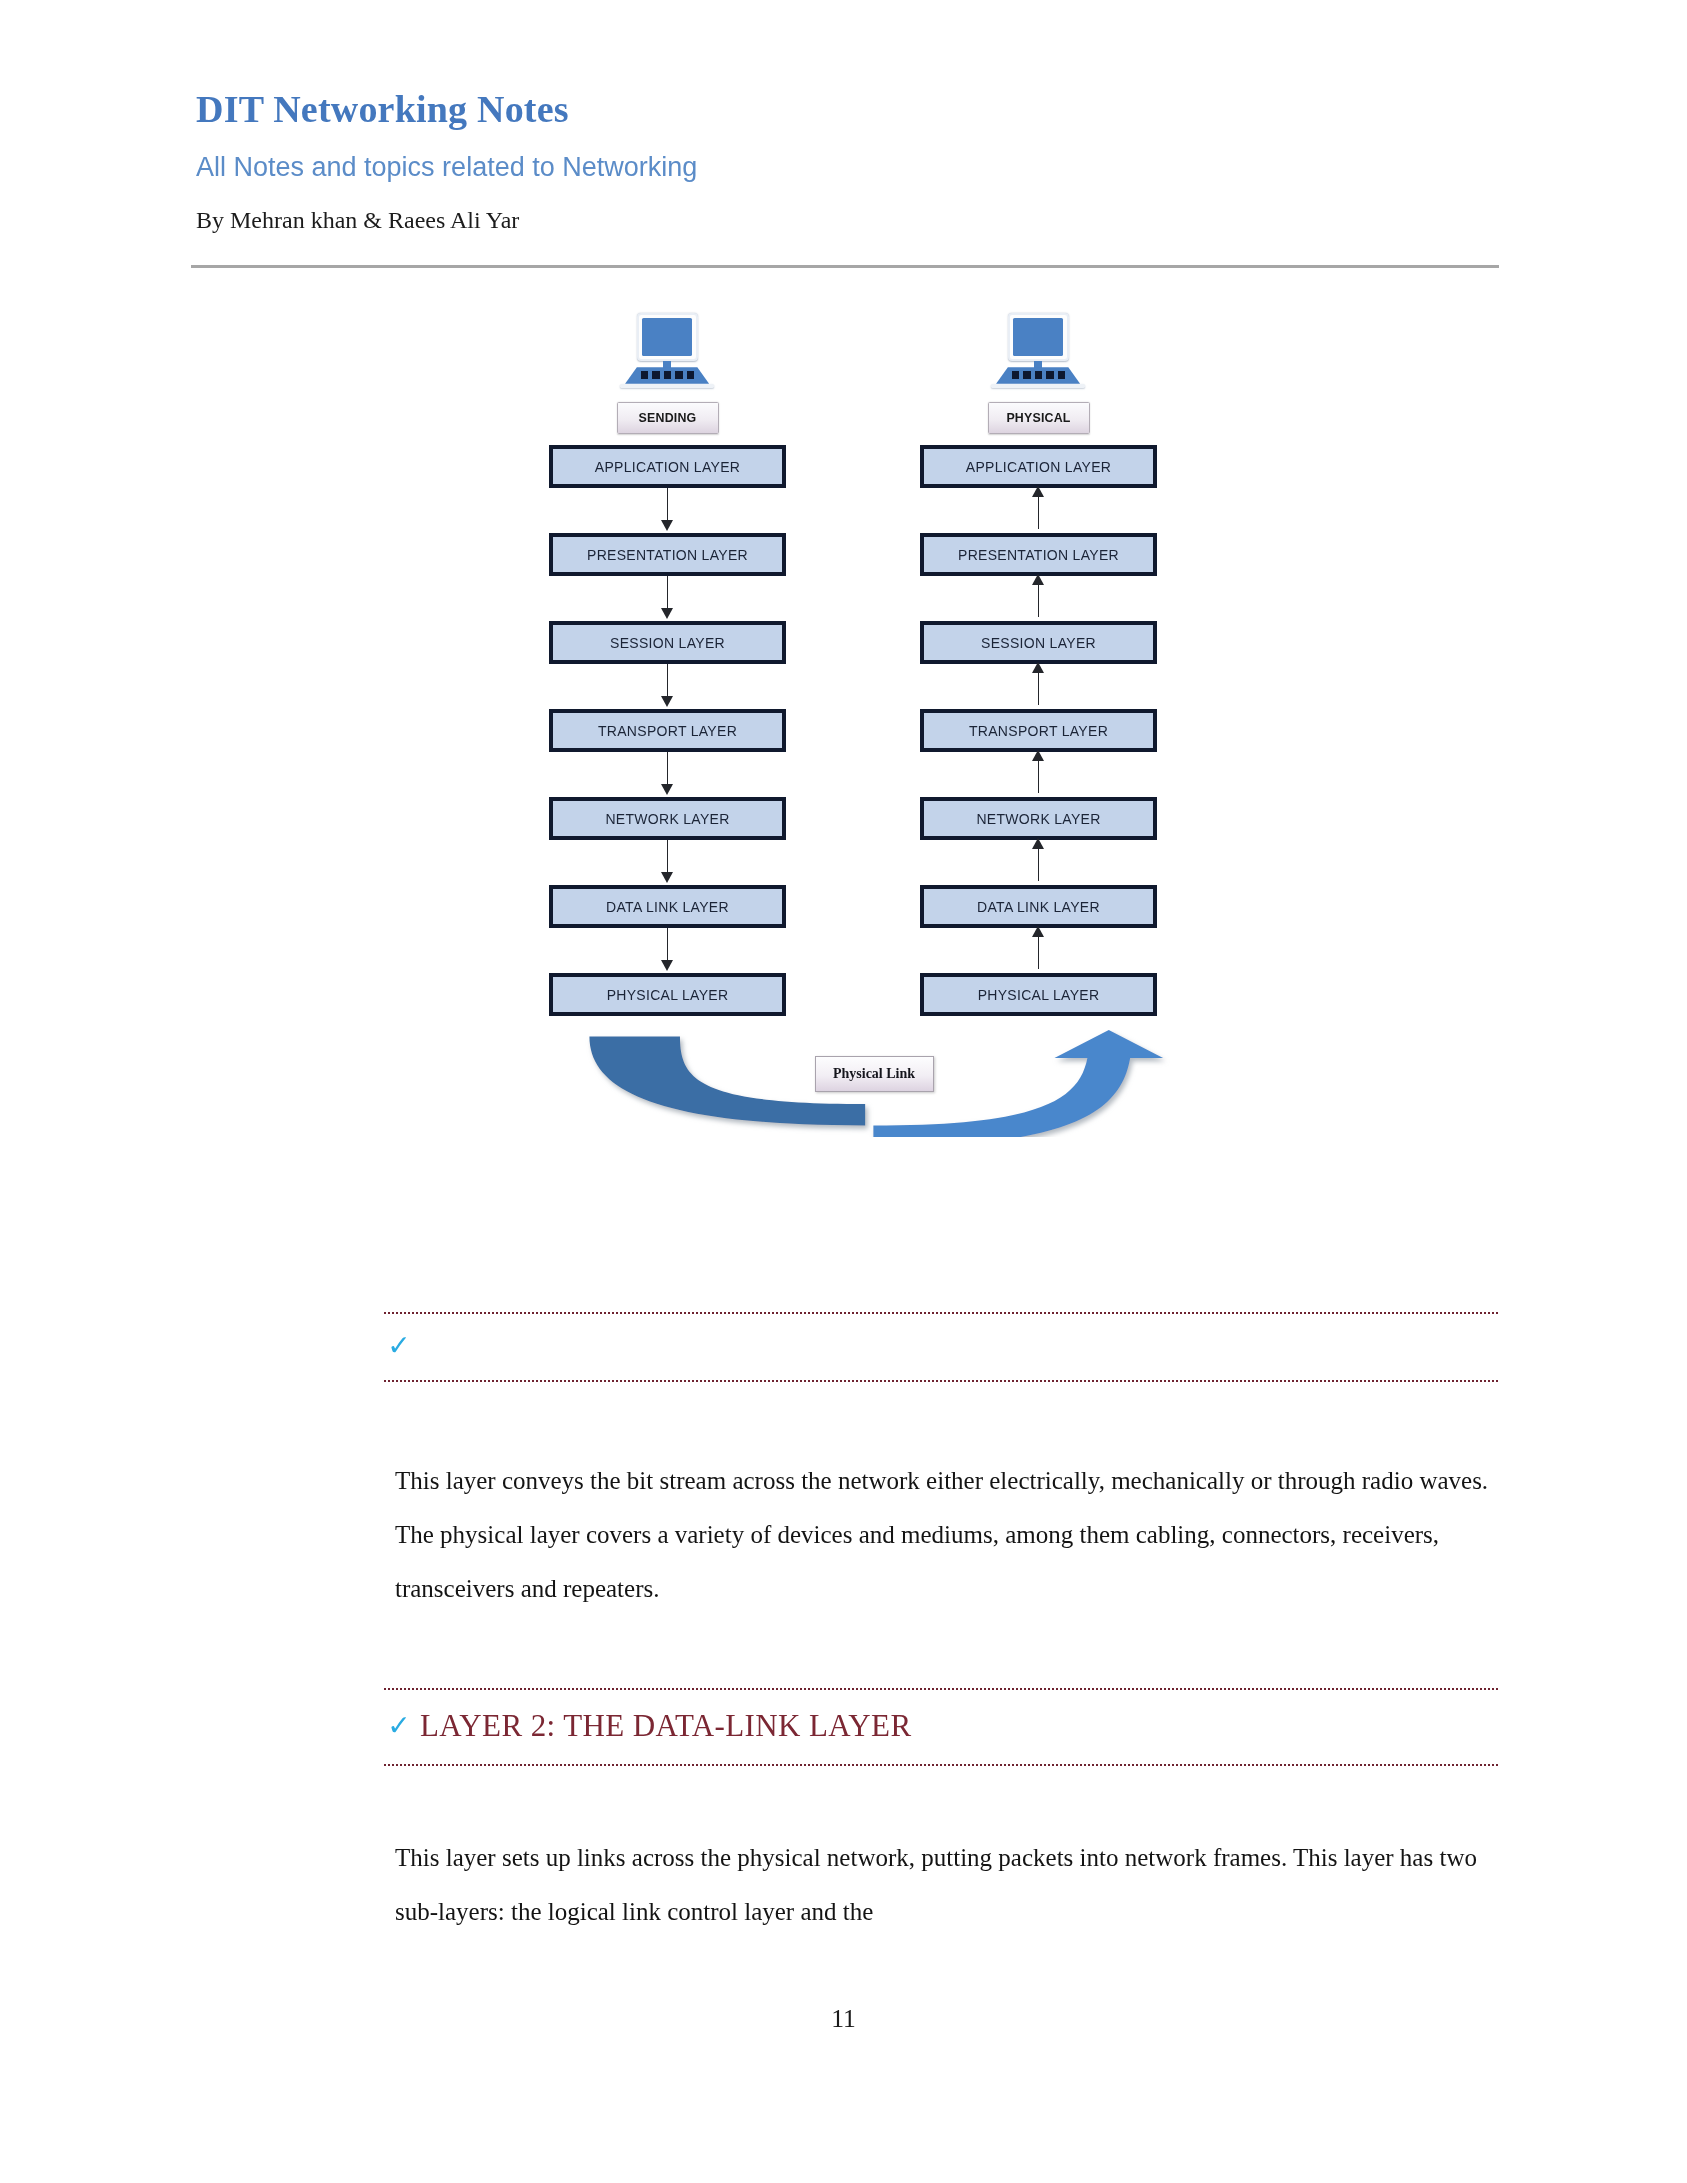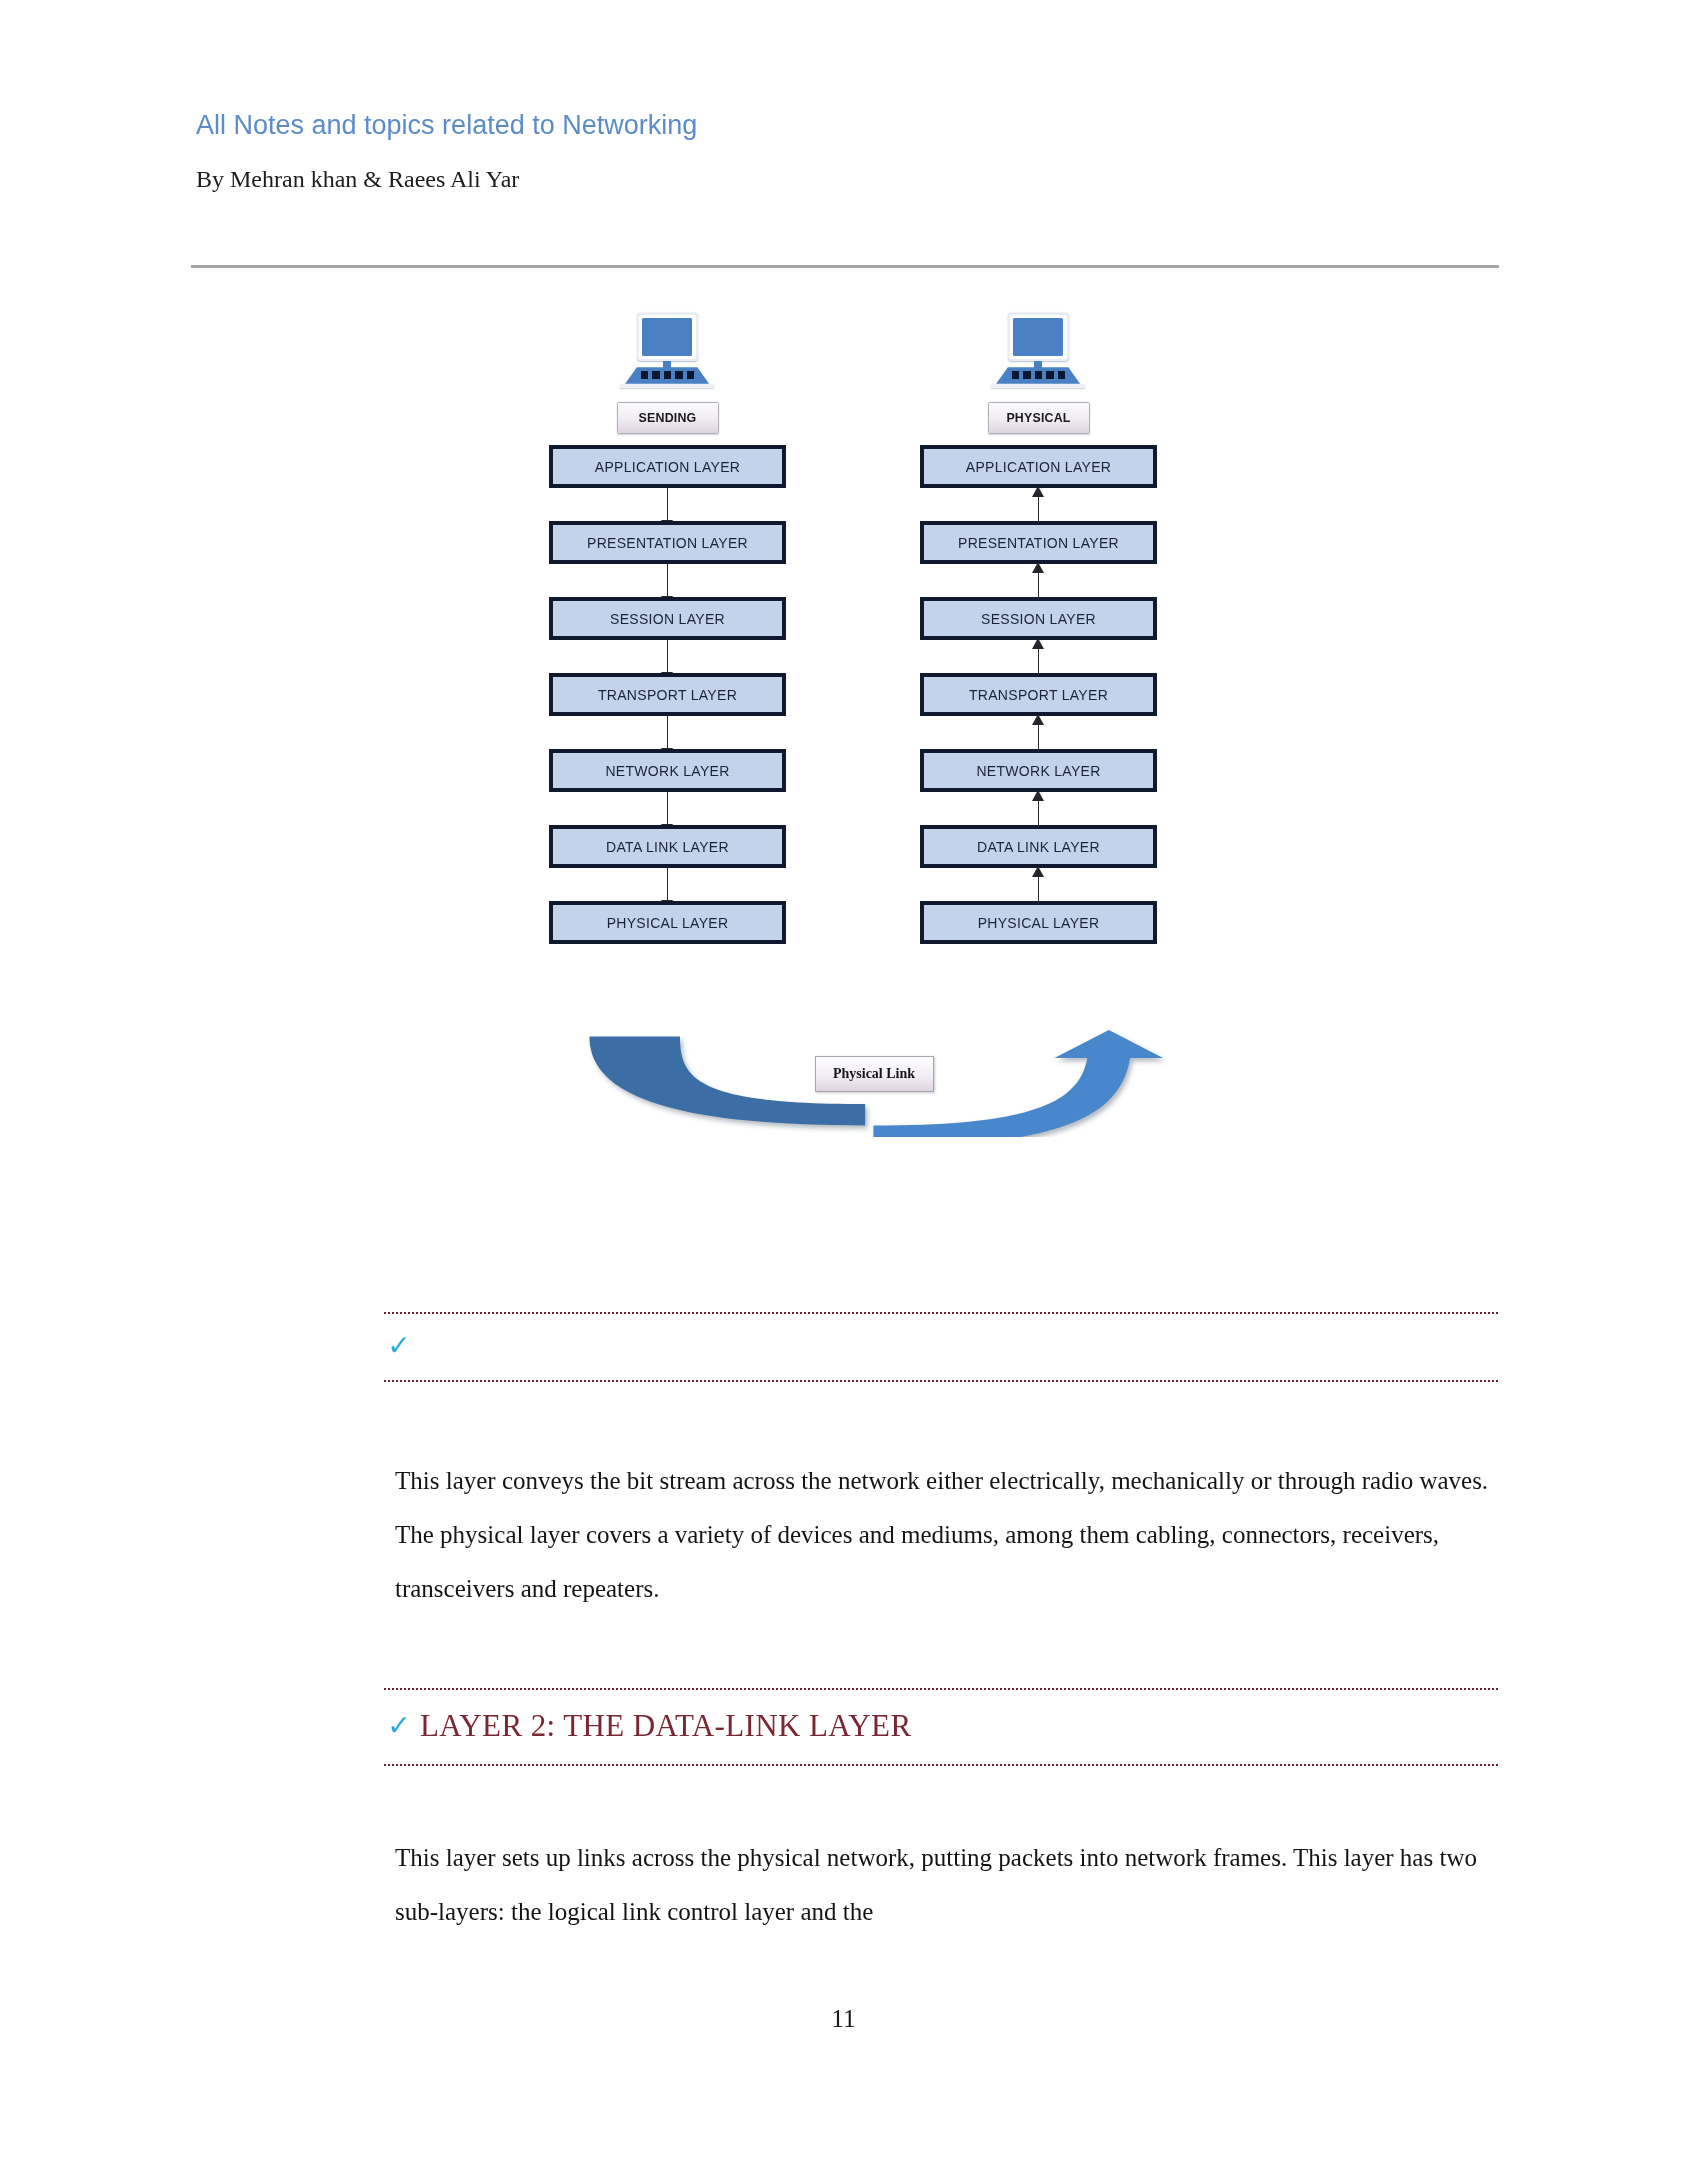--- a/index.html
+++ b/index.html
@@ -172,21 +172,21 @@
 
   
   .layer-stack {
     position: absolute;
     left: 0;
     top: 140px;
     width: 247px;
   }
   .layer-row {
     position: relative;
-    height: 76px;
+    height: 88px;
   }
   .layer-box {
     position: absolute;
     left: 5px;
     top: 0;
     width: 237px;
     height: 43px;
     background: #c3d3ea;
     border: 4.1px solid #10192e;
     display: flex;
@@ -306,20 +306,21 @@
     font-size: 25.5px;
     color: #1a1a1a;
   }
 </style>
 </head>
 <body>
 
 <div class="page">
 
   <div class="doc-header">
+    <h1 class="doc-title">DIT Networking Notes</h1>
     <p class="doc-subtitle">All Notes and topics related to Networking</p>
     <p class="doc-byline">By Mehran khan &amp; Raees Ali Yar</p>
   </div>
   <div class="header-rule"></div>
 
   <div class="osi-diagram">
 
     <div class="osi-col sending">
       <div class="computer-icon">
         <div class="monitor-bezel">

